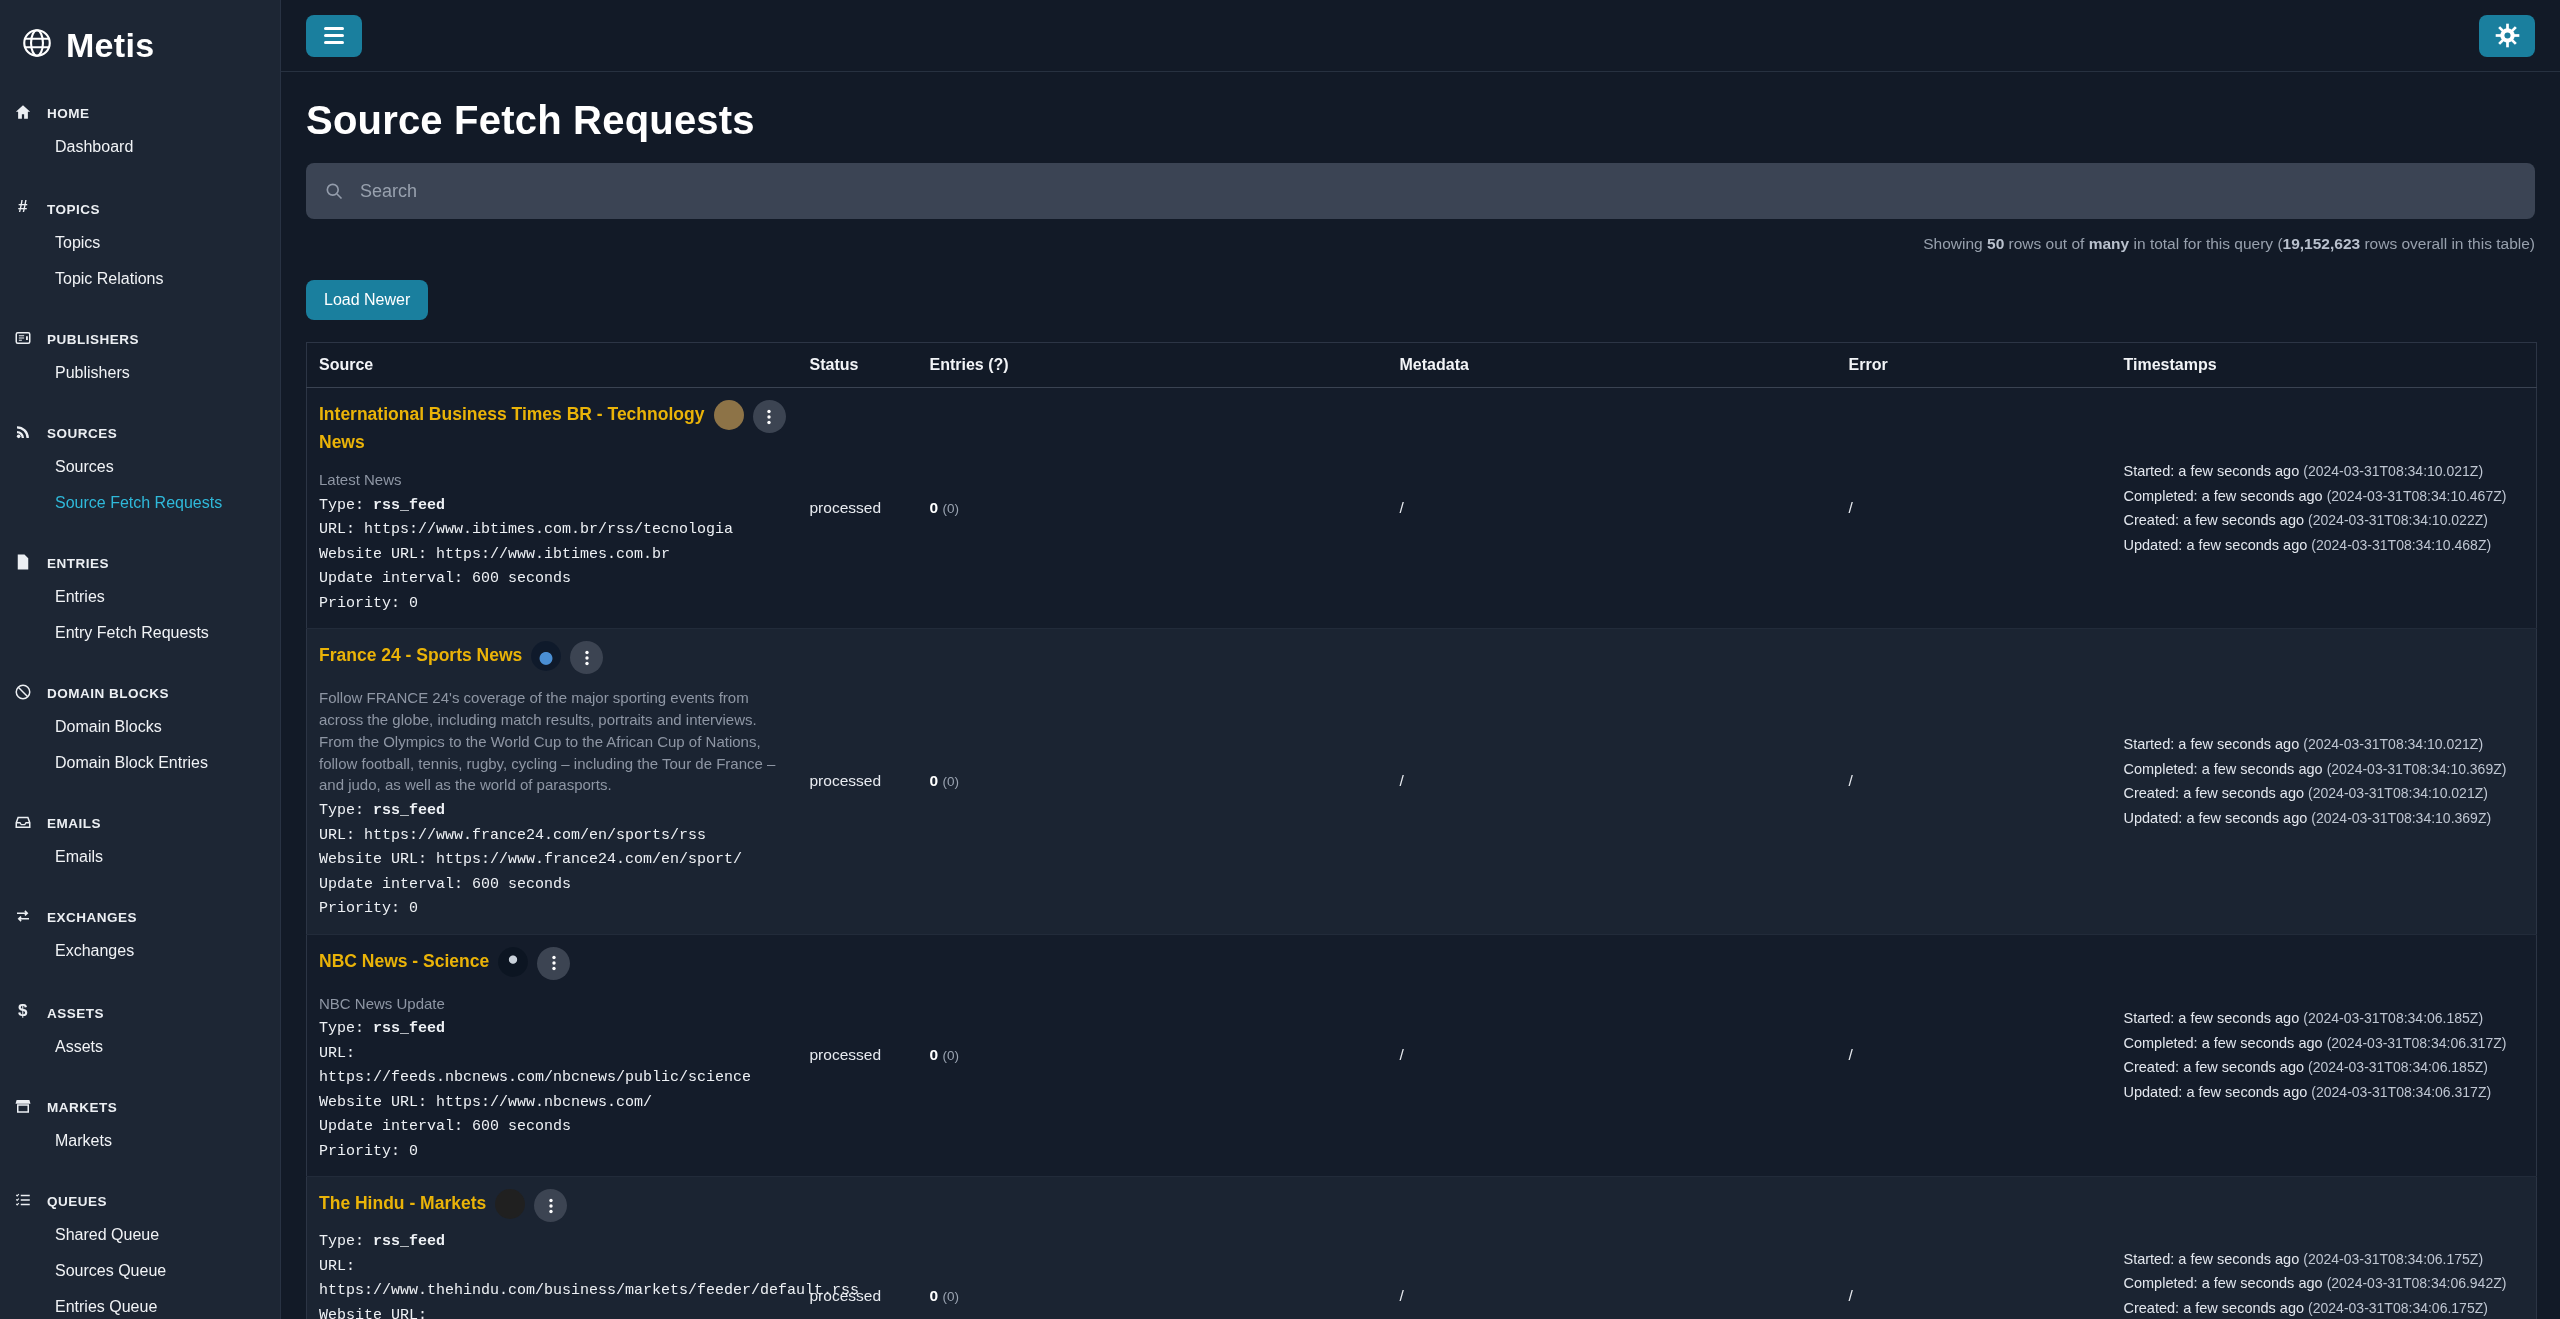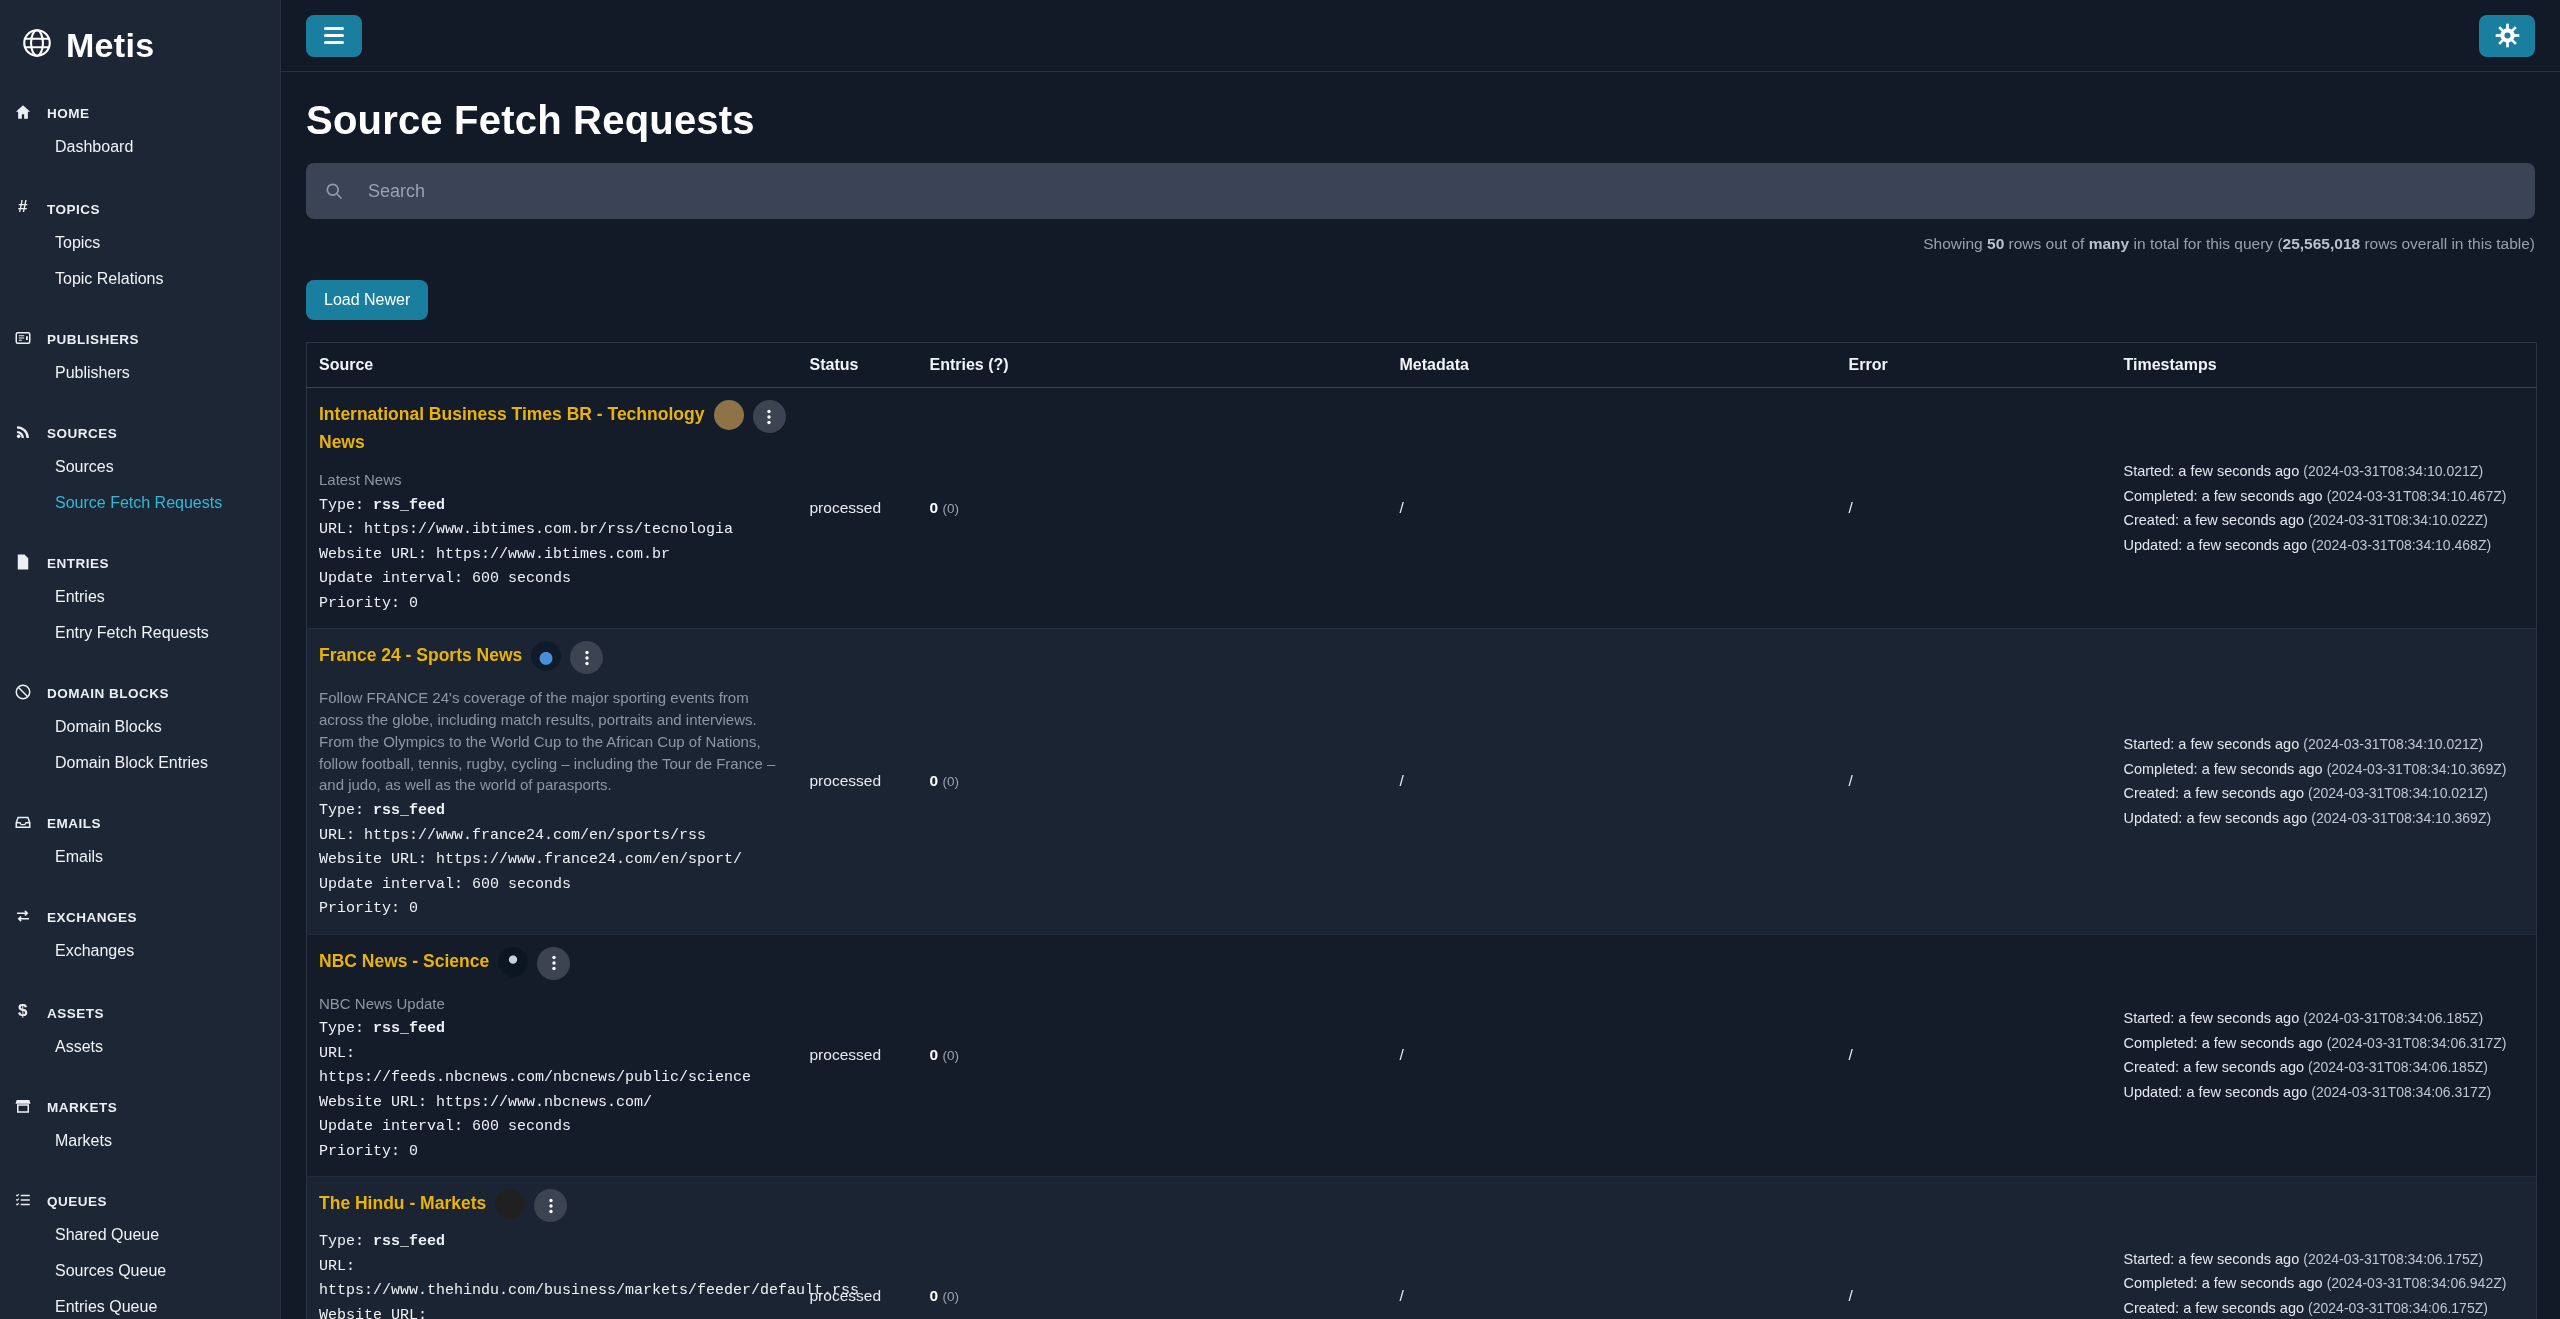--- a/index.html
+++ b/index.html
@@ -38,21 +38,21 @@
     width:56px; height:42px; background:#1a7f9e; border:none; border-radius:8px;
     display:flex; flex-direction:column; align-items:center; justify-content:center; gap:4px; cursor:pointer;
   }
   .hb { width:20px; height:3px; background:#fff; border-radius:2px; }
 
   .content { padding:0 25px; }
   .page-title { font-size:40px; font-weight:700; color:#fff; margin:26px 0 20px; letter-spacing:.2px; }
 
   .search {
     height:56px; background:#3b4454; border-radius:8px;
-    display:flex; align-items:center; gap:22px; padding:0 18px;
+    display:flex; align-items:center; gap:14px; padding:0 18px;
   }
   .search svg { width:20px; height:20px; color:#939cab; flex-shrink:0; }
   .search input {
     flex:1; background:transparent; border:none; outline:none;
     color:#e8ebf0; font-size:18px; font-family:"Liberation Sans", sans-serif;
   }
   .search input::placeholder { color:#98a1ae; }
 
   .summary { margin-top:16px; text-align:right; font-size:15.5px; color:#97a0ad; }
   .summary b { color:#b9c1cd; font-weight:700; }
@@ -253,21 +253,21 @@
 
       <div class="search">
         <svg viewBox="0 0 24 24" fill="none" stroke="currentColor" stroke-width="2">
           <circle cx="10.5" cy="10.5" r="6.5"></circle>
             <path d="M15.6 15.6L21 21"></path>
         </svg>
         <input type="text" placeholder="Search" style="">
       </div>
 
       <div class="summary">
-        <span>Showing </span><b>50</b><span> rows out of </span><b>many</b><span> in total for this query (</span><b>25,565,018</b><span> rows overall in this table)</span>
+        <span>Showing </span><b>50</b><span> rows out of </span><b>many</b><span> in total for this query (</span><b>19,152,623</b><span> rows overall in this table)</span>
       </div>
 
       <button class="load-btn">Load Newer</button>
 
       <table class="tbl">
         <colgroup>
           <col style="width:491px">
             <col style="width:120px">
             <col style="width:470px">
           <col style="width:449px">

